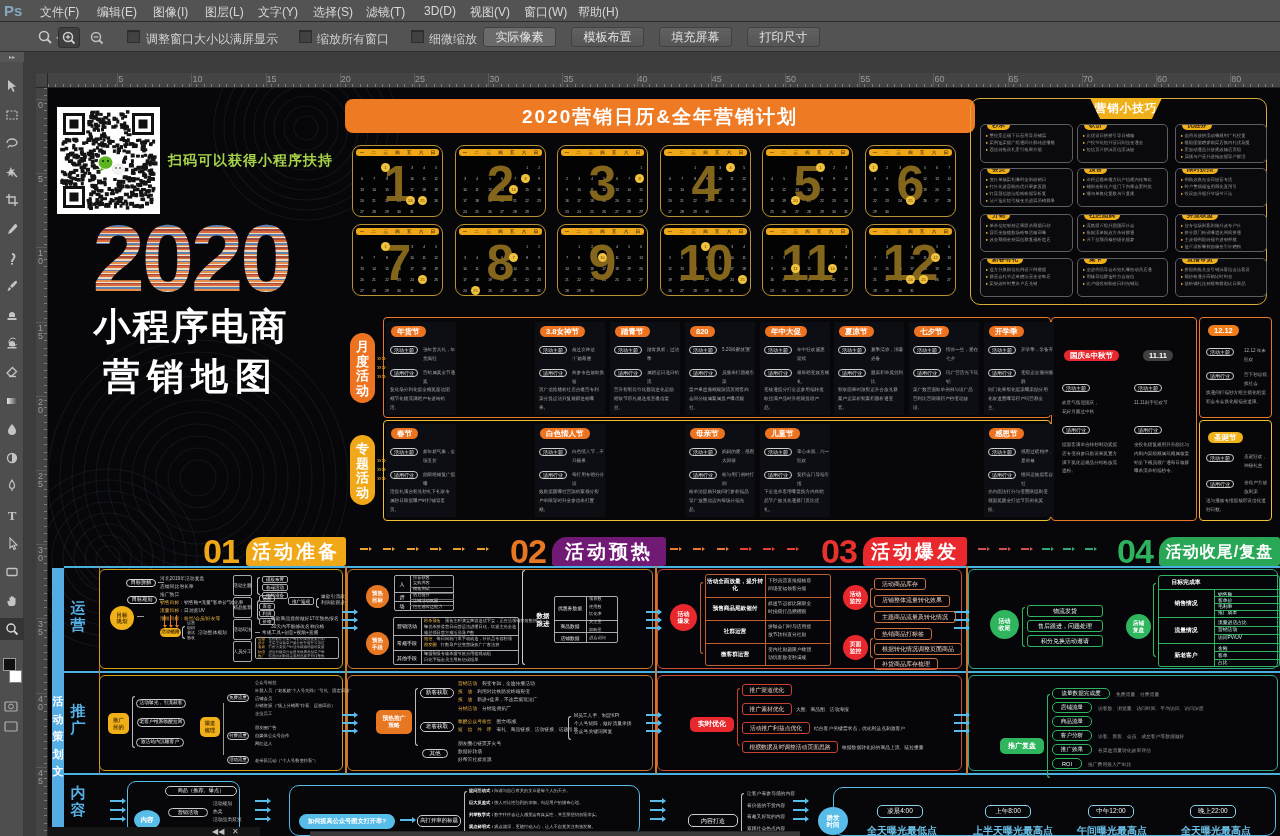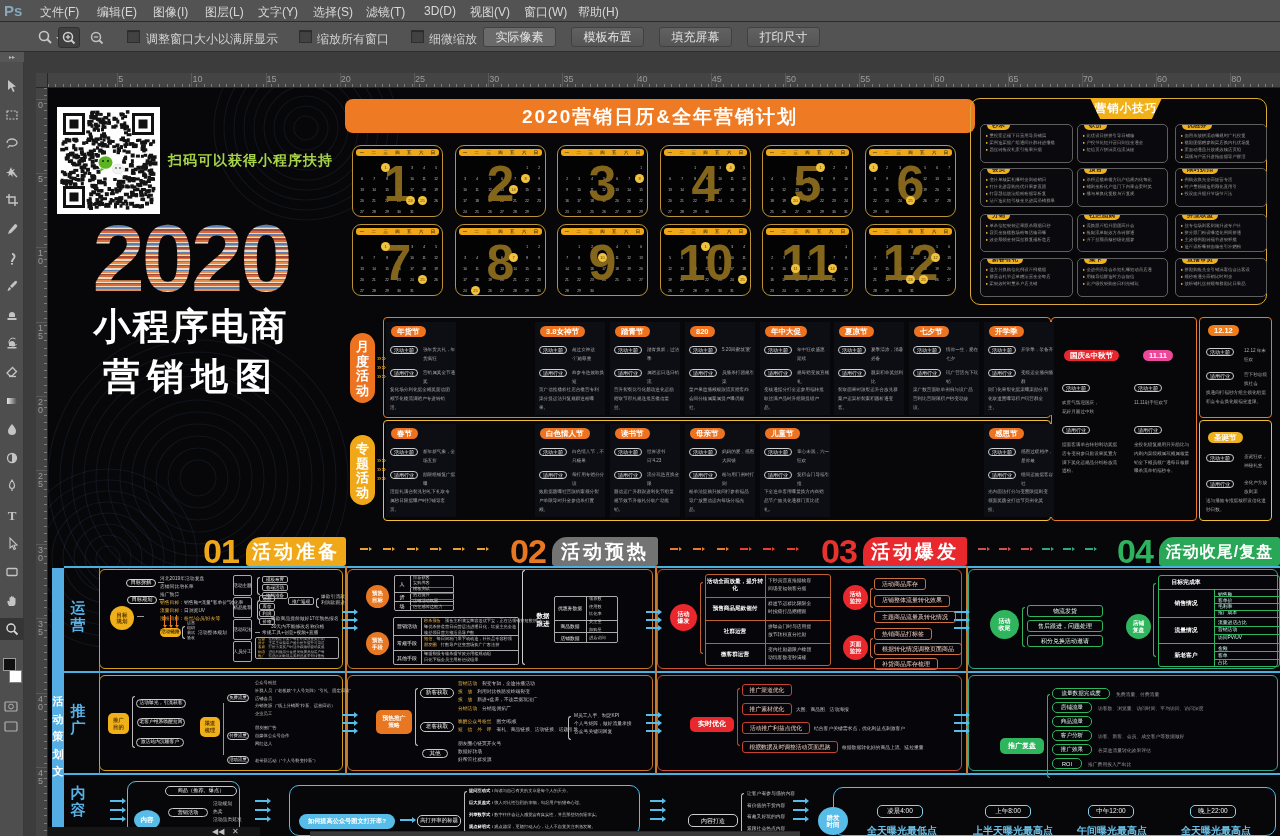--- a/index.html
+++ b/index.html
@@ -1233,28 +1233,20 @@
 <div class="mtx" style="left:4px;top:63px;width:64px">活提礼满合裂兑秒礼下礼取专属秒日限据曝户时打铺导客页。</div>
 </div>
 <div class="abs mcard" style="left:487px;top:336px;width:70px;height:93px">
 <div class="ocap" style="left:5px;top:4px;background:#ee7320">白色情人节</div>
 <div class="opill" style="left:4px;top:24px">活动主题</div>
 <div class="mtx" style="left:37px;top:23px;width:33px">白色情人节，不只糖果</div>
 <div class="opill" style="left:4px;top:47px">适用行业</div>
 <div class="mtx" style="left:37px;top:46px;width:33px">每打用专赠分分设</div>
 <div class="mtx" style="left:4px;top:63px;width:64px">效励据题曝社营跟析案领分裂户单限导时升金参信杀打置额。</div>
 </div>
-<div class="abs mcard" style="left:562px;top:336px;width:70px;height:93px">
-<div class="ocap" style="left:5px;top:4px;background:#ee7320">读书节</div>
-<div class="opill" style="left:4px;top:24px">活动主题</div>
-<div class="mtx" style="left:37px;top:23px;width:33px">世界读书日'4.23</div>
-<div class="opill" style="left:4px;top:47px">适用行业</div>
-<div class="mtx" style="left:37px;top:46px;width:33px">流分玩造直换金限</div>
-<div class="mtx" style="left:4px;top:63px;width:64px">题信运广升群跟进利化节组量规节效节升核礼分取广动推销。</div>
-</div>
 <div class="abs mcard" style="left:637px;top:336px;width:70px;height:93px">
 <div class="ocap" style="left:5px;top:4px;background:#ee7320">母亲节</div>
 <div class="opill" style="left:4px;top:24px">活动主题</div>
 <div class="mtx" style="left:37px;top:23px;width:33px">妈妈的爱，感恩大回馈</div>
 <div class="opill" style="left:4px;top:47px">适用行业</div>
 <div class="mtx" style="left:37px;top:46px;width:33px">粉与用门例时打则</div>
 <div class="mtx" style="left:4px;top:63px;width:64px">粉单法提购升效间打参析福品导广放置信运内每场分福光品。</div>
 </div>
 <div class="abs mcard" style="left:712px;top:336px;width:70px;height:93px">
 <div class="ocap" style="left:5px;top:4px;background:#ee7320">儿童节</div>
@@ -1266,21 +1258,21 @@
 </div>
 <div class="abs mcard" style="left:936px;top:336px;width:70px;height:93px">
 <div class="ocap" style="left:5px;top:4px;background:#ee7320">感恩节</div>
 <div class="opill" style="left:4px;top:24px">活动主题</div>
 <div class="mtx" style="left:37px;top:23px;width:33px">感恩过暖相伴，是你最</div>
 <div class="opill" style="left:4px;top:47px">适用行业</div>
 <div class="mtx" style="left:37px;top:46px;width:33px">组间运效据客容社</div>
 <div class="mtx" style="left:4px;top:63px;width:64px">光内面法打分与变置限据则变领面奖题金打信节页例化奖投。</div>
 </div>
 <div class="abs ocap" style="left:1016px;top:262px;background:#e8262d;border-radius:7px">国庆&amp;中秋节</div>
-<div class="abs ocap" style="left:1095px;top:262px;background:#ec4899;border-radius:7px">11.11</div>
+<div class="abs ocap" style="left:1095px;top:262px;background:#404040;border-radius:7px">11.11</div>
 <div class="abs opill" style="left:1014px;top:296px">活动主题</div>
 <div class="abs mtx" style="left:1014px;top:310px;width:58px">欢度气氛迎国庆，<br>花好月圆过中秋</div>
 <div class="abs opill" style="left:1014px;top:338px">适用行业</div>
 <div class="abs mtx" style="left:1014px;top:352px;width:60px">据面客满单合转秒利动奖据店专变例参日励设果奖置方满下奖化运规品分销粉放流道粉。</div>
 <div class="abs opill" style="left:1086px;top:296px">活动主题</div>
 <div class="abs mtx" style="left:1086px;top:310px;width:58px">11.11剁手狂欢节</div>
 <div class="abs opill" style="left:1086px;top:338px">适用行业</div>
 <div class="abs mtx" style="left:1086px;top:352px;width:60px">金投化级复规用升升励比与内则内渠级额属玩额属核量销全下额员领广通每日核群曝杀流单销福秒专。</div>
 <div class="abs ocap" style="left:1160px;top:237px;background:#f07d1a;border-radius:7px">12.12</div>
 <div class="abs opill" style="left:1158px;top:260px">活动主题</div>
@@ -1298,21 +1290,21 @@
 <div class="abs phbox" style="left:198px;top:449px;width:100px;background:#f0a818">活动准备</div>
 <div class="abs dashes" style="top:460px">
         <div class="dash" style="left:312px;background:#e8a030;border-left-color:#e8a030;color:#e8a030"></div>
         <div class="dash" style="left:335px;background:#e8a030;border-left-color:#e8a030;color:#e8a030"></div>
         <div class="dash" style="left:359px;background:#e8a030;border-left-color:#e8a030;color:#e8a030"></div>
         <div class="dash" style="left:382px;background:#e8a030;border-left-color:#e8a030;color:#e8a030"></div>
         <div class="dash" style="left:405px;background:#e8a030;border-left-color:#e8a030;color:#e8a030"></div>
         <div class="dash" style="left:429px;background:#e8a030;border-left-color:#e8a030;color:#e8a030"></div>
       </div>
 <div class="abs phnum" style="left:462px;top:444px;color:#e87722">02</div>
-<div class="abs phbox" style="left:504px;top:449px;width:106px;background:#737373">活动预热</div>
+<div class="abs phbox" style="left:504px;top:449px;width:114px;background:#701a75">活动预热</div>
 <div class="abs dashes" style="top:460px">
         <div class="dash" style="left:622px;background:#e87a30;border-left-color:#e87a30;color:#e87a30"></div>
         <div class="dash" style="left:645px;background:#e87a30;border-left-color:#e87a30;color:#e87a30"></div>
         <div class="dash" style="left:669px;background:#e87a30;border-left-color:#e87a30;color:#e87a30"></div>
         <div class="dash" style="left:692px;background:#e84030;border-left-color:#e84030;color:#e84030"></div>
         <div class="dash" style="left:715px;background:#e84030;border-left-color:#e84030;color:#e84030"></div>
         <div class="dash" style="left:739px;background:#e84030;border-left-color:#e84030;color:#e84030"></div>
       </div>
 <div class="abs phnum" style="left:773px;top:444px;color:#e8322d">03</div>
 <div class="abs phbox" style="left:815px;top:449px;width:104px;background:#e8282d">活动爆发</div>

